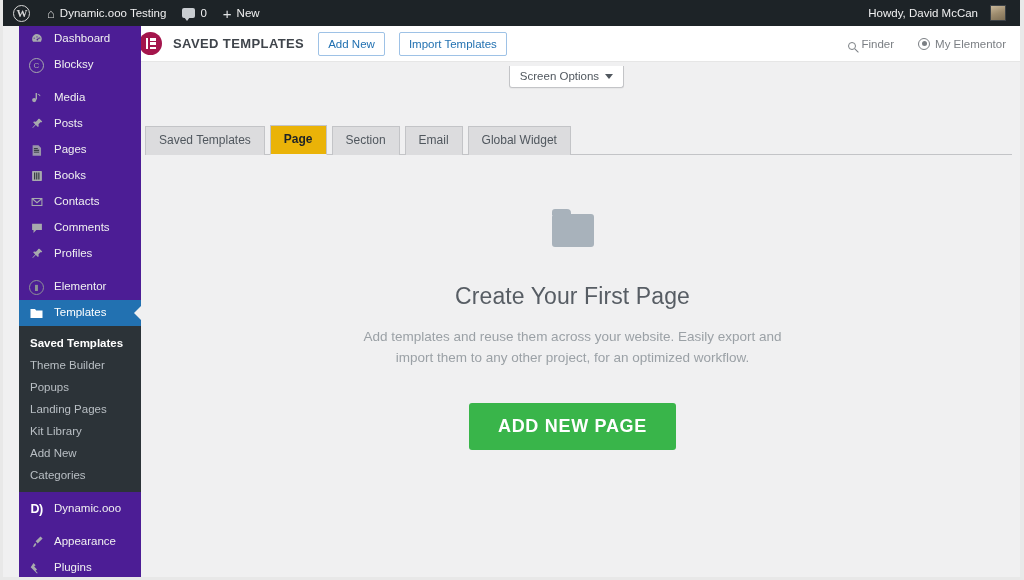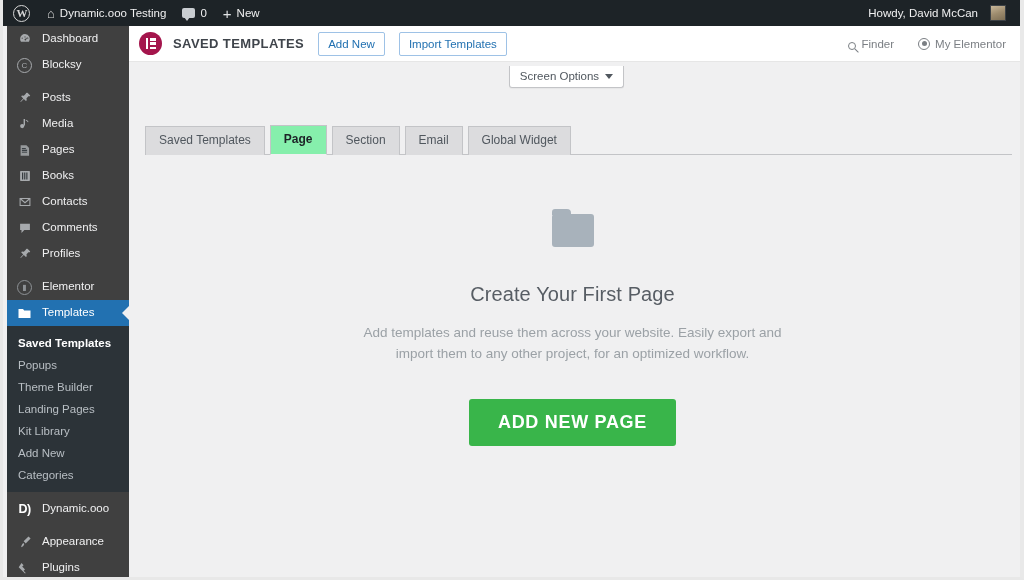--- a/index.html
+++ b/index.html
@@ -53,22 +53,22 @@
   }
   .bubble:after {
     content:""; position:absolute; left:2px; bottom:-3px;
     border-left: 3px solid transparent; border-right: 3px solid transparent;
     border-top: 4px solid #c9cdd1;
   }
   .plus-ico { font-size: 15px; line-height: 1; color: #e2e4e6; font-weight: 300; }
 
   
   #sidebar {
-    position: absolute; top: 26px; left: 4px; bottom: 0; width: 122px;
-    background: #404040; color: #f0f0f1;
+    position: absolute; top: 26px; left: 16px; bottom: 0; width: 122px;
+    background: #4c1d95; color: #f0f0f1;
     font-size: 11.5px; z-index: 40; overflow: hidden;
   }
   .menu-item {
     display: flex; align-items: center; gap: 9px;
     height: 26px; padding: 0 0 0 9px;
     color: #f0f0f1; position: relative;
   }
   .menu-item .mi-label { line-height: 1; }
   .menu-gap { height: 7px; }
   .menu-item.current {
@@ -182,41 +182,41 @@
   }
   .tab {
     display: inline-block;
     padding: 6px 13px 7px 13px;
     font-size: 12px; color: #50575e;
     background: #dcdcde; border: 1px solid #c3c4c7;
     border-bottom: none; margin-bottom: -1px;
     margin-right: 5px; line-height: 15px;
   }
   .tab.active {
-    background: #86efac; border-bottom: 1px solid #f0f0f1;
+    background: #eab308; border-bottom: 1px solid #f0f0f1;
     color: #1d2327; font-weight: bold;
   }
 
   
   #empty {
     text-align: center; padding-top: 59px;
   }
   .folder {
     width: 42px; height: 33px; margin: 0 auto;
     background: #a8b2bb; border-radius: 3px;
     position: relative;
   }
   .folder:before {
     content: ""; position: absolute; top: -5px; left: 0;
     width: 19px; height: 6px; background: #a8b2bb;
     border-radius: 3px 4px 0 0;
   }
   #empty h1 {
     margin-top: 36px;
-    font-size: 20px; font-weight: normal; color: #575d64;
+    font-size: 23px; font-weight: normal; color: #575d64;
     letter-spacing: 0.1px;
   }
   #empty p {
     margin-top: 16px;
     font-size: 13.5px; color: #9ba1a6; line-height: 21px;
   }
   #add-new-page-btn {
     display: inline-block; margin-top: 35px;
     background: #39b54a; color: #fff;
     font-size: 18px; font-weight: bold; letter-spacing: 0.7px;
@@ -269,35 +269,35 @@
         <span class="icon-circle">C</span>
       </span>
       <span class="mi-label">Blocksy</span>
     </div>
 
     <div class="menu-gap"></div>
 
     <div class="menu-item">
       <span class="mi-icon">
         <svg width="14" height="14" viewBox="0 0 20 20" fill="#a7aaad">
-            <path d="M13.5 2.5l4 4-1.4 1.4-.7-.7-3.3 3.3.4 2.6-1.2 1.2-3-3L4 15.6l-.6-.6 4.1-4.4-3-3 1.2-1.2 2.6.4L11.6 3.5l-.7-.7z"></path>
-          </svg>
-      </span>
-      <span class="mi-label">Posts</span>
-    </div>
-
-    <div class="menu-item">
-      <span class="mi-icon">
-        <svg width="14" height="14" viewBox="0 0 20 20" fill="#a7aaad">
             <circle cx="6" cy="13" r="3"></circle>
             <path d="M8 3h2v9H8z"></path>
             <path d="M11 4c2 .5 3.5 1.5 4 3l-1 .6c-.5-1.3-1.6-2.2-3-2.6z"></path>
           </svg>
       </span>
       <span class="mi-label">Media</span>
+    </div>
+
+    <div class="menu-item">
+      <span class="mi-icon">
+        <svg width="14" height="14" viewBox="0 0 20 20" fill="#a7aaad">
+            <path d="M13.5 2.5l4 4-1.4 1.4-.7-.7-3.3 3.3.4 2.6-1.2 1.2-3-3L4 15.6l-.6-.6 4.1-4.4-3-3 1.2-1.2 2.6.4L11.6 3.5l-.7-.7z"></path>
+          </svg>
+      </span>
+      <span class="mi-label">Posts</span>
     </div>
 
     <div class="menu-item">
       <span class="mi-icon">
         <svg width="13" height="13" viewBox="0 0 20 20" fill="#a7aaad">
             <path d="M4 2h9l4 4v12H4z" opacity=".85"></path>
             <path d="M6 6h6v1.2H6zM6 9h8v1.2H6zM6 12h8v1.2H6z" fill="#1d2327"></path>
           </svg>
       </span>
       <span class="mi-label">Pages</span>
@@ -357,22 +357,22 @@
         <svg width="15" height="15" viewBox="0 0 20 20" fill="#ffffff">
             <path d="M2 4h6l1.6 2H18v10H2z"></path>
           </svg>
       </span>
       <span class="mi-label">Templates</span>
       <span class="arrow"></span>
     </div>
 
     <div class="submenu">
       <span class="sub-item active">Saved Templates</span>
+      <span class="sub-item">Theme Builder</span>
       <span class="sub-item">Popups</span>
-      <span class="sub-item">Theme Builder</span>
       <span class="sub-item">Landing Pages</span>
       <span class="sub-item">Kit Library</span>
       <span class="sub-item">Add New</span>
       <span class="sub-item">Categories</span>
     </div>
 
     <div class="menu-item" style="margin-top:4px;">
       <span class="mi-icon">
         <span class="dyn-logo">D)</span>
       </span>

